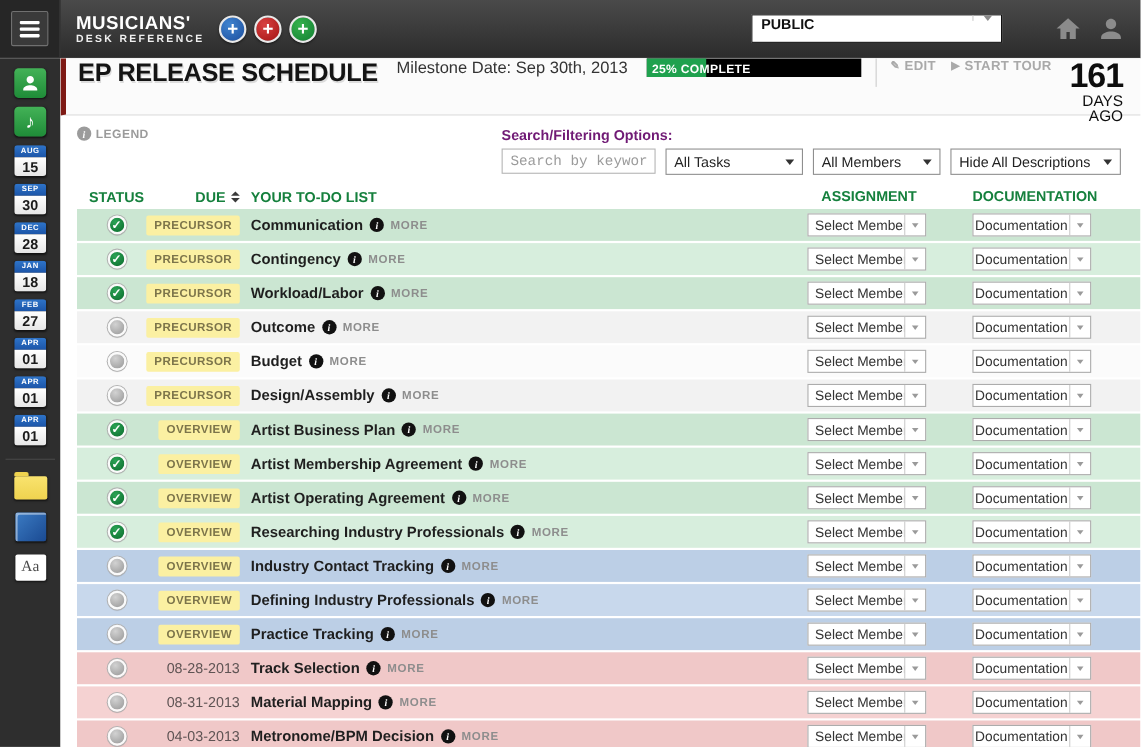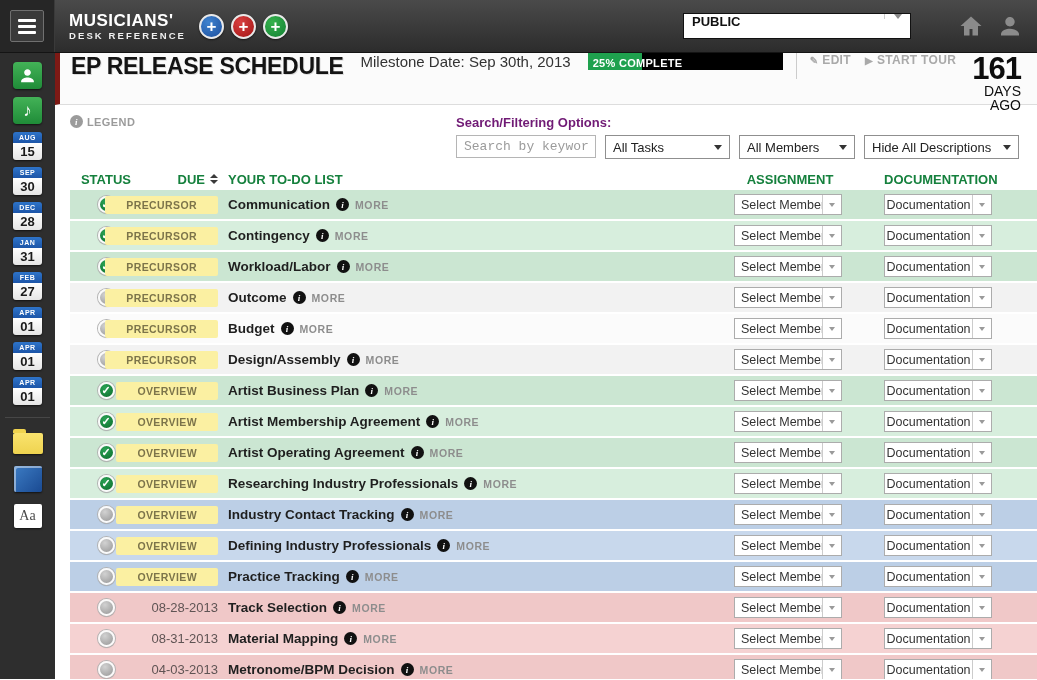--- a/index.html
+++ b/index.html
@@ -119,21 +119,21 @@
   .tint-green{background:#cbe6d2}.tint-green.alt{background:#d7eedd}
   .tint-white{background:#f2f2f2}.tint-white.alt{background:#fbfbfb}
   .tint-blue{background:#bccfe6}.tint-blue.alt{background:#c8d8ec}
   .tint-pink{background:#f0c8c8}.tint-pink.alt{background:#f5d2d2}
   .st{width:17px;height:17px;border-radius:50%;display:flex;align-items:center;justify-content:center;
     font-size:11px;font-weight:800;color:#fff;border:2px solid #fafafa;
     box-shadow:0 0 0 1px #b3b3b3,0 1px 1px rgba(0,0,0,.25);cursor:pointer}
   .st-done{background:radial-gradient(circle at 38% 30%,#2aa355,#0b6b2c)}
   .st-open{background:radial-gradient(circle at 38% 30%,#d2d2d2,#969696)}
   .badge{background:#fbf0a2;color:#7c744a;font-size:10.5px;font-weight:700;letter-spacing:.4px;
-    padding:3px 21px;border-radius:2px;white-space:nowrap}
+    padding:3px 7px;border-radius:2px;white-space:nowrap}
   .due-date{font-size:13px;color:#5f5454;white-space:nowrap}
   .task-name{font-size:13.5px;font-weight:700;color:#1f1f1f;white-space:nowrap}
   .more{color:#8d8d8d;font-size:10.5px;font-weight:700;letter-spacing:.6px;cursor:pointer}
   .mini-select{width:108px;height:21px;background:#fff;border:1px solid #acacac;display:flex;
     align-items:stretch;cursor:pointer}
   .mini-select .lbl{flex:1;font-size:12.5px;color:#333;display:flex;align-items:center;
     padding-left:6px;white-space:nowrap;overflow:hidden}
   .mini-select.centered .lbl{justify-content:center;padding-left:0}
   .mini-select .arrow-seg{width:19px;border-left:1px solid #ccc}
   .mini-select .tri{border-left-width:3.5px;border-right-width:3.5px;border-top-width:4.5px;
@@ -196,21 +196,21 @@
         <div class="cal">
           <div class="cal-m">SEP</div>
           <div class="cal-d">30</div>
         </div>
         <div class="cal">
           <div class="cal-m">DEC</div>
           <div class="cal-d">28</div>
         </div>
         <div class="cal">
           <div class="cal-m">JAN</div>
-          <div class="cal-d">31</div>
+          <div class="cal-d">18</div>
         </div>
         <div class="cal">
           <div class="cal-m">FEB</div>
           <div class="cal-d">27</div>
         </div>
         <div class="cal">
           <div class="cal-m">APR</div>
           <div class="cal-d">01</div>
         </div>
         <div class="cal">

